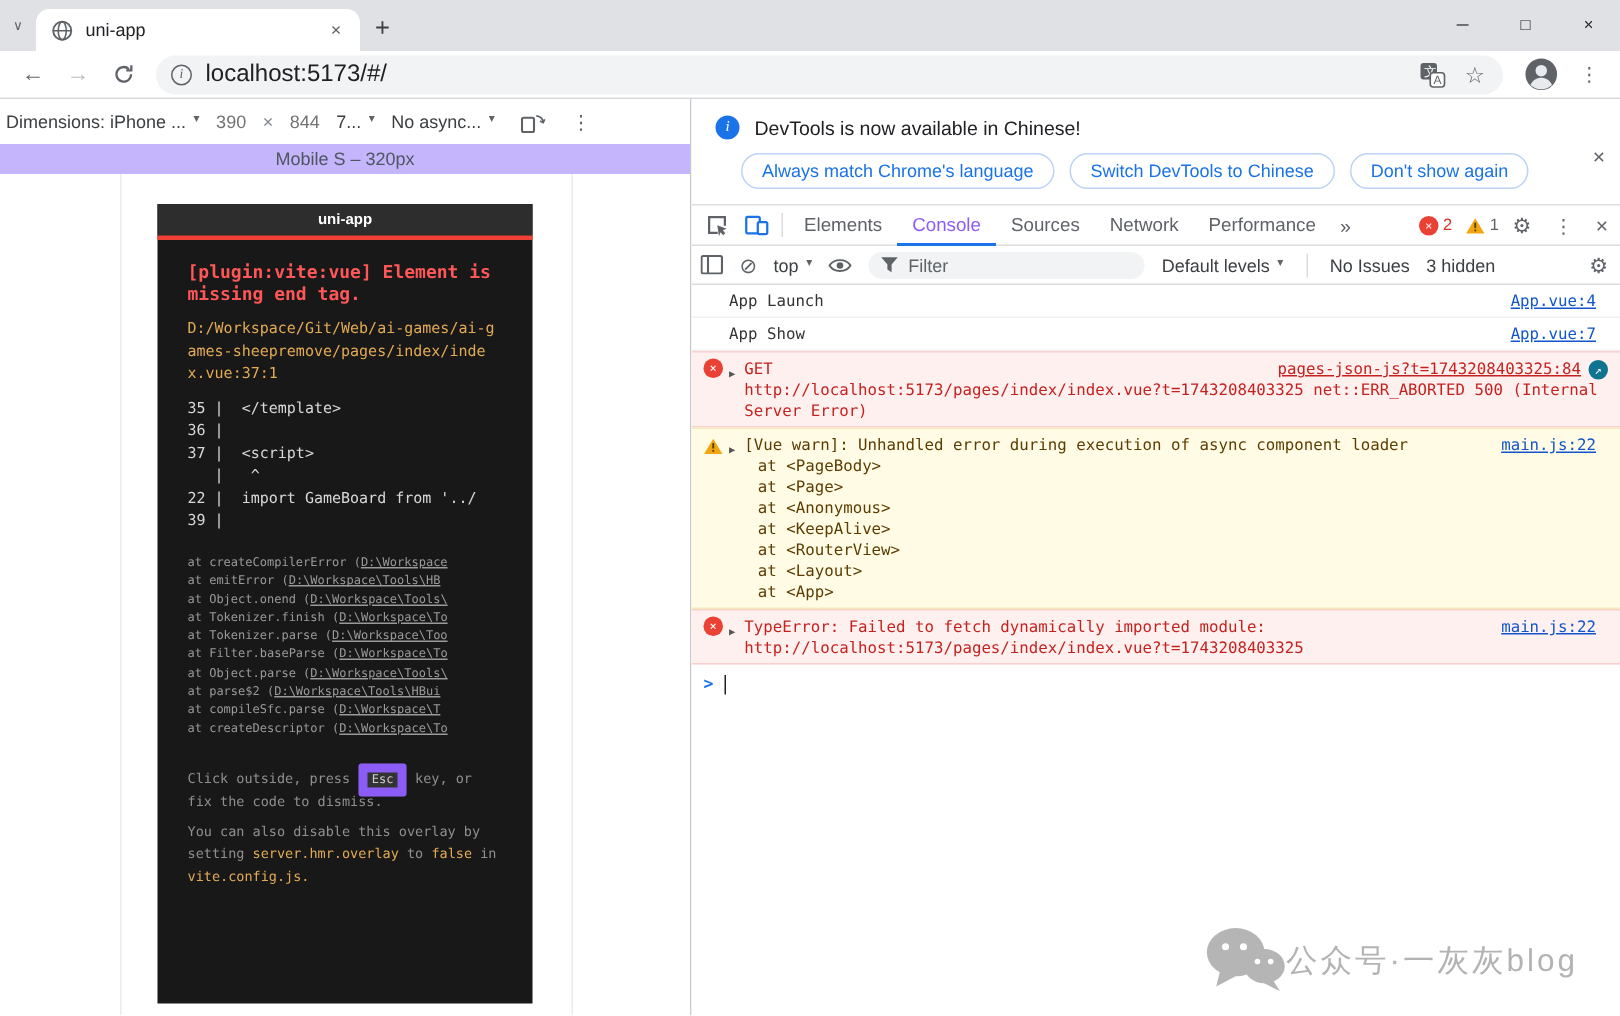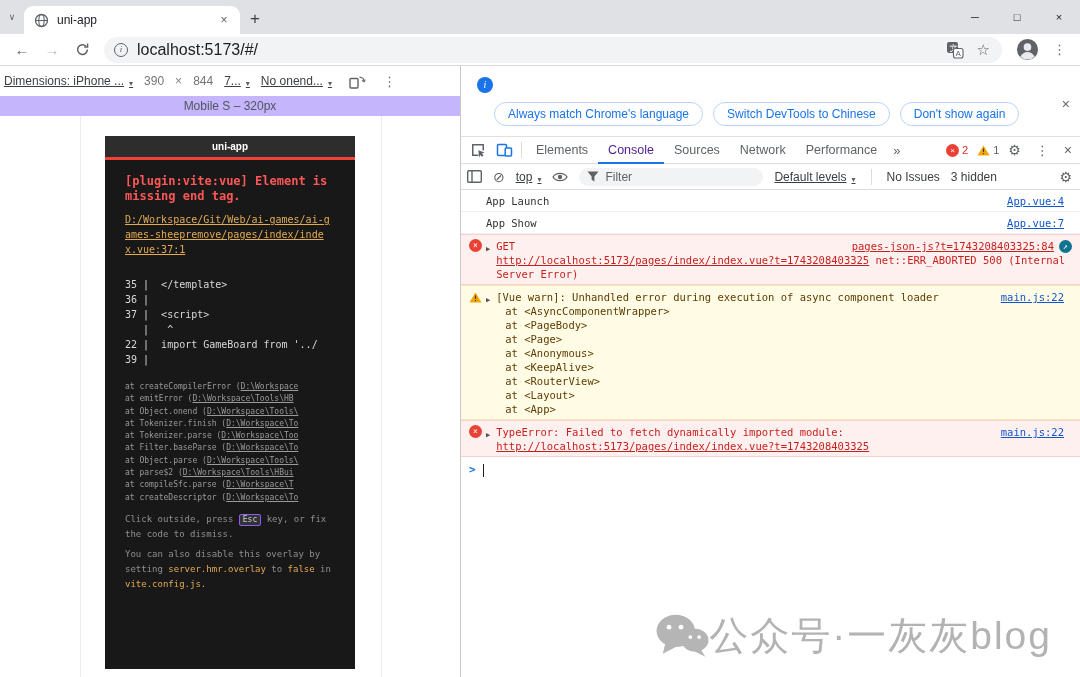--- a/index.html
+++ b/index.html
@@ -39,67 +39,67 @@
   .kebab { color:#5f6368; font-size:13px; padding:0 6px; cursor:pointer; }
 
   
   .main { display:flex; height:611px; }
   .device-panel { width:461px; min-width:461px; border-right:1px solid #c9c9c9; position:relative; background:#fff; }
   .devtools { flex:1; display:flex; flex-direction:column; position:relative; background:#fff; overflow:hidden; }
 
   
   .device-toolbar { height:30px; display:flex; align-items:center; font-size:12px; color:#3c4043;
     padding:0 4px; gap:11px; white-space:nowrap; }
-  .dt-select { display:flex; align-items:flex-end; gap:5px; cursor:pointer;text-decoration:underline; }
+  .dt-select { display:flex; align-items:flex-start; gap:5px; cursor:pointer; }
   .caret { font-size:8px; color:#5f6368; }
   .dt-num { color:#737373; cursor:text; }
   .dt-x { color:#80868b; }
   .dt-icon { display:flex; align-items:center; cursor:pointer; margin-left:6px; }
   .media-bar { height:20px; background:#c4b5fd; display:flex; align-items:center; justify-content:center;
     font-size:12px; color:#50565e; cursor:pointer; }
   .guide { position:absolute; top:50px; bottom:0; width:1px; background:#ececec; }
   .g1 { left:80px; } .g2 { left:381px; }
 
   
   .device { width:250px; height:533px; margin:20px auto 0; background:#181818; position:relative;
     font-family:"DejaVu Sans Mono",monospace; z-index:2; }
   .app-bar { height:21px; background:#2d2d2d; color:#fff; font-family:"Liberation Sans",sans-serif;
     font-size:10px; font-weight:bold; display:flex; align-items:center; justify-content:center; }
   .red-line { height:3px; background:#ef4136; }
   .overlay { padding:14px 20px 0; cursor:pointer; }
   .err-msg { color:#ff5757; font-size:12px; line-height:15px; font-weight:bold; margin-bottom:8px; }
-  .err-file { color:#e2aa53; font-size:10px; line-height:15px; text-decoration:underline;
-    word-break:break-all; margin-bottom:20px; cursor:pointer; }
+  .err-file { color:#e2aa53; font-size:10px; line-height:15px; 
+    word-break:break-all; margin-bottom:8px; cursor:pointer; }
   .frame { color:#d8d8d8; font-size:10px; line-height:15px; margin-bottom:14px; }
   .frame div { white-space:pre; overflow:hidden; }
-  .stack { color:#9a9a9a; font-size:8px; line-height:12.3px; margin-bottom:8px; }
+  .stack { color:#9a9a9a; font-size:8px; line-height:12.3px; margin-bottom:20px; }
   .stack div { white-space:nowrap; overflow:hidden; }
   .stack .lnk { text-decoration:underline; }
   .tip { color:#8f8f8f; font-size:9px; line-height:15px; }
   .tip2 { margin-top:5px; }
-  .kbd { border:1px solid #8b5cf6; border-radius:2px; padding:0 3px 1px; background:#333; color:#ccc; font-size:8px; }
+  .kbd { border:6px solid #8b5cf6; border-radius:2px; padding:0 3px 1px; background:#333; color:#ccc; font-size:8px; }
   .code-y { color:#e2aa53; }
 
   
   .infobar { border-bottom:1px solid #e0e0e0; padding:11px 14px 8px 16px; position:relative; }
   .infobar-msg { display:flex; align-items:center; gap:10px; font-size:13px; color:#202124; }
   .blue-i { width:16px; height:16px; min-width:16px; border-radius:50%; background:#1a73e8; color:#fff;
     font-size:10px; line-height:16px; text-align:center; font-style:italic; font-family:"Liberation Serif",serif; }
   .infobar-btns { display:flex; gap:10px; margin:9px 0 2px 17px; }
   .ibpill { border:1px solid #bdd3f5; color:#1a73e8; border-radius:14px; height:24px; padding:0 13px;
     font-size:12px; display:flex; align-items:center; background:#fff; cursor:pointer;
     font-family:"Liberation Sans",sans-serif; }
   .infobar-close { position:absolute; right:10px; top:30px; color:#5f6368; font-size:14px; cursor:pointer; }
 
   
   .dt-tabs { height:27px; display:flex; align-items:center; border-bottom:1px solid #dadce0; padding:0 0 0 4px; }
   .dt-ic { width:26px; height:26px; display:flex; align-items:center; justify-content:center; cursor:pointer; }
   .vsep { width:1px; height:16px; background:#dadce0; margin:0 4px; }
   .dt-tab { padding:0 10px; font-size:12.5px; color:#5f6368; height:27px; display:flex; align-items:center; cursor:pointer; }
-  .dt-tab.active { color:#4c1d95; box-shadow:inset 0 -2px 0 #1a73e8; }
+  .dt-tab.active { color:#8b5cf6; box-shadow:inset 0 -2px 0 #1a73e8; }
   .dt-tab.more { padding:0 6px; font-size:13px; }
   .dt-right { margin-left:auto; display:flex; align-items:center; gap:9px; padding-right:8px; }
   .badge { display:flex; align-items:center; gap:3px; cursor:pointer; }
   .badge-num { font-size:11px; color:#d93025; }
   .badge-num.warn { color:#5f6368; }
   .ic-err { width:13px; height:13px; min-width:13px; border-radius:50%; background:#e94235; color:#fff;
     font-size:8px; line-height:13px; text-align:center; font-style:normal; display:inline-block; }
   .gear { color:#5f6368; font-size:14px; cursor:pointer; }
   .closex { color:#5f6368; font-size:14px; cursor:pointer; }
 
@@ -122,35 +122,35 @@
   .crow { position:relative; padding:3.5px 8px 3.5px 25px; border-bottom:1px solid #f0f0f0; }
   .crow .src { position:absolute; right:16px; top:4px; color:#1155cc; text-decoration:underline;
     white-space:nowrap; cursor:pointer; }
   .crow.error { background:#fff0f0; border-top:1px solid #f9cfcf; border-bottom:1px solid #f9cfcf;
     color:#c5221f; padding-left:8px; display:flex; align-items:flex-start; }
   .crow.warn { background:#fffbe5; border-top:1px solid #f3e9bb; border-bottom:1px solid #f3e9bb;
     color:#5c3c00; padding-left:8px; display:flex; align-items:flex-start; }
   .tri { font-size:7px; color:#44474a; margin:3px 6px 0 4px; cursor:pointer; }
   .crow.error .tri, .crow.warn .tri { color:#555; }
   .cbody { flex:1; min-width:0; }
-  .rlink { color:#c5221f; text-decoration:underline; cursor:pointer;text-align:right; }
+  .rlink { color:#c5221f; cursor:pointer;text-align:right; }
   .src.redsrc { color:#c5221f; }
   .srcgrp { position:absolute; right:8px; top:4px; display:flex; align-items:center; gap:5px; }
   .srcgrp .src { position:static; }
   .netic { width:13px; height:13px; border-radius:50%; background:#0e7490; color:#fff; font-size:8px;
     line-height:13px; text-align:center; cursor:pointer; }
   .wic { margin-top:2px; }
   .stk { padding-left:9px; }
   .prompt-row { display:flex; align-items:center; padding:6px 8px; }
   .chev { color:#1a73e8; font-weight:bold; font-size:11px; }
   .cursor { display:inline-block; width:1px; height:13px; background:#202124; margin-left:7px; }
 
   
   .watermark { position:absolute; right:28px; bottom:14px; display:flex; align-items:center; 
-    color:#b3b3b3; font-size:39px; letter-spacing:2px; white-space:nowrap; }
+    color:#b3b3b3; font-size:21px; letter-spacing:2px; white-space:nowrap; }
 </style>
 </head>
 <body>
 
 <div class="window">
 
   <div class="tab-strip">
     <span class="tab-search">∨</span>
     <div class="tab">
       <span class="favicon">
@@ -215,21 +215,21 @@
           <span class="caret">▾</span>
         </div>
         <span class="dt-num">390</span>
         <span class="dt-x">×</span>
         <span class="dt-num">844</span>
         <div class="dt-select">
           <span>7...</span>
           <span class="caret">▾</span>
         </div>
         <div class="dt-select">
-          <span>No onend...</span>
+          <span>No async...</span>
           <span class="caret">▾</span>
         </div>
         <span class="dt-icon">
           <svg width="17" height="15" viewBox="0 0 17 15">
               <rect x="1" y="4.5" width="8" height="9.5" rx="1" fill="none" stroke="#5f6368" stroke-width="1.4"></rect>
               <path d="M10.5 3.2a5 4.2 0 0 1 4.6 4.2" stroke="#5f6368" fill="none" stroke-width="1.2"></path>
               <path d="M16.2 5.6l-1.1 2.1-2.1-1.1" fill="none" stroke="#5f6368" stroke-width="1.1"></path>
             </svg>
         </span>
         <span class="kebab">⋮</span>
@@ -269,20 +269,21 @@
           <div class="tip tip2"><span>You can also disable this overlay by setting </span><span class="code-y">server.hmr.overlay</span><span> to </span><span class="code-y">false</span><span> in </span><span class="code-y">vite.config.js.</span></div>
         </div>
       </div>
     </div>
 
     <div class="devtools">
 
       <div class="infobar">
         <div class="infobar-msg">
           <span class="blue-i">i</span>
+          <span>DevTools is now available in Chinese!</span>
         </div>
         <div class="infobar-btns">
           <button class="ibpill">Always match Chrome's language</button>
           <button class="ibpill">Switch DevTools to Chinese</button>
           <button class="ibpill">Don't show again</button>
         </div>
         <span class="infobar-close">×</span>
       </div>
 
       <div class="dt-tabs">
@@ -387,21 +388,20 @@
           <span class="wic">
             <svg width="13" height="11" viewBox="0 0 13 11">
                 <path d="M6.5 0.5 L12.6 10.6 H0.4 Z" fill="#f2a60d"></path>
                 <rect x="5.9" y="3.4" width="1.2" height="3.6" fill="#503a00"></rect>
                 <rect x="5.9" y="8" width="1.2" height="1.2" fill="#503a00"></rect>
               </svg>
           </span>
           <span class="tri">▶</span>
           <div class="cbody">
             <div>[Vue warn]: Unhandled error during execution of async component loader</div>
-            <div class="stk">at &lt;AsyncComponentWrapper&gt;</div>
             <div class="stk">at &lt;PageBody&gt;</div>
             <div class="stk">at &lt;Page&gt;</div>
             <div class="stk">at &lt;Anonymous&gt;</div>
             <div class="stk">at &lt;KeepAlive&gt;</div>
             <div class="stk">at &lt;RouterView&gt;</div>
             <div class="stk">at &lt;Layout&gt;</div>
             <div class="stk">at &lt;App&gt;</div>
           </div>
           <a class="src">main.js:22</a>
         </div>

